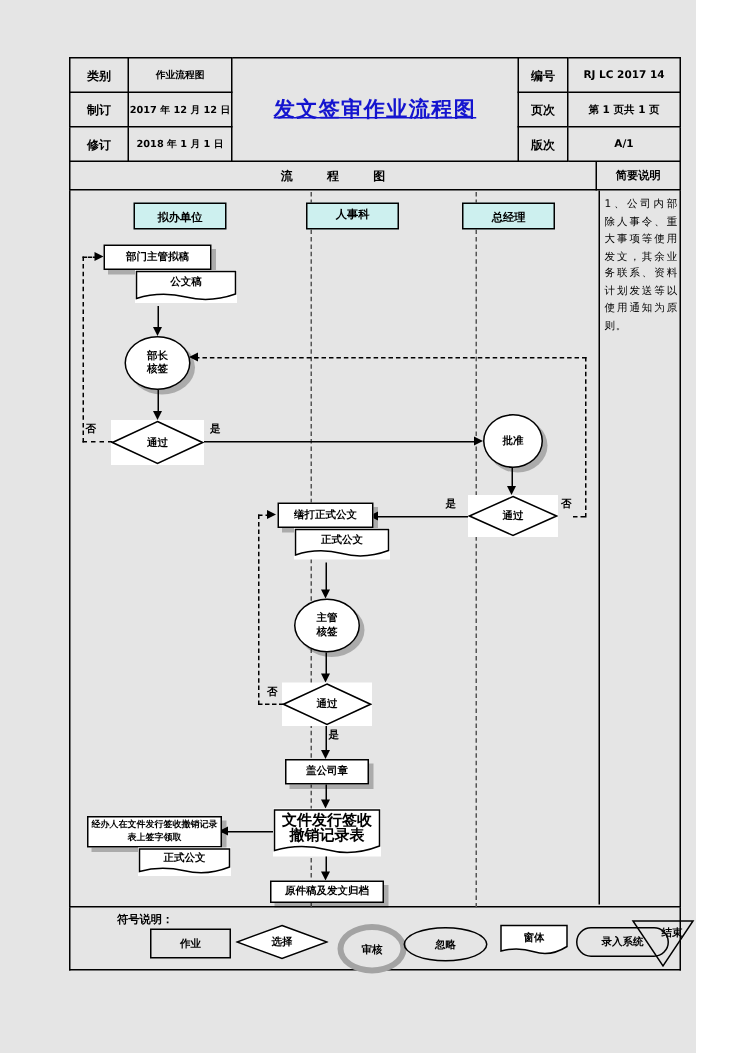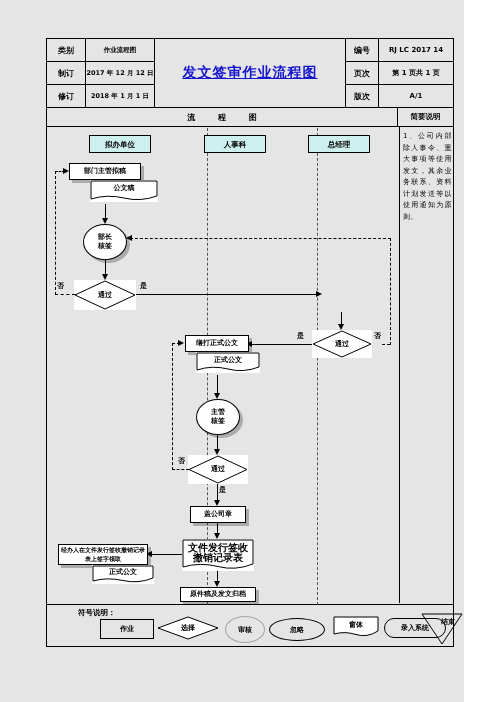--- a/index.html
+++ b/index.html
@@ -97,21 +97,21 @@
   <div class="body-frame">
     <div class="note-col">
       <p>1、公司内部除人事令、重大事项等使用发文，其余业务联系、资料计划发送等以使用通知为原则。</p>
     </div>
   </div>
 
   <div class="lane a"></div>
   <div class="lane b"></div>
 
   <div class="n hdrbox" style="left:73px;top:135px;width:62px;height:18px;">拟办单位</div>
-  <div class="n hdrbox" style="left:188px;top:135px;width:62px;height:18px;">人事科</div>
+  <div class="n hdrbox" style="left:188px;top:135px;width:62px;height:18px;font-family:Liberation Mono, monospace;">人事科</div>
   <div class="n hdrbox" style="left:292px;top:135px;width:62px;height:18px;">总经理</div>
 
   <div class="n rect" style="left:69px;top:163px;width:72px;height:17px;">部门主管拟稿</div>
 
   <div class="doc" style="position:absolute;left:90px;top:180px;width:68px;height:22px;">
     <svg width="68" height="22" viewBox="0 0 68 22" style="position:absolute;left:0;top:0;">
       <path d="M1,1 L67,1 L67,16 Q50,22 34,18 Q17,14 1,19 Z" fill="#fff" stroke="#000" stroke-width="1"></path>
     </svg>
     <div style="position:absolute;left:0;top:3px;width:68px;text-align:center;font-size:7px;font-weight:bold;">公文稿</div>
   </div>
@@ -137,20 +137,21 @@
   <div class="dh" style="left:55px;top:294px;width:20px;"></div>
   <div class="dv" style="left:55px;top:171px;height:124px;"></div>
   <div class="dh" style="left:55px;top:171px;width:10px;"></div>
   <div class="arw rt" style="left:63px;top:167.5px;"></div>
   <div class="lbl-s" style="left:57px;top:281px;">否</div>
 
   <div class="ln lnh" style="left:136px;top:294px;width:182px;"></div>
   <div class="arw rt" style="left:316px;top:290.5px;"></div>
   <div class="lbl-s" style="left:140px;top:281px;">是</div>
 
+  <div class="n circ" style="left:322px;top:276px;width:40px;height:36px;">批准</div>
   <div class="ln lnv" style="left:341px;top:312px;height:14px;"></div>
   <div class="arw dn" style="left:337.5px;top:324px;"></div>
 
   <div class="n dia" style="left:312px;top:330px;width:60px;height:28px;">
     <svg class="dshape" viewBox="0 0 60 28" preserveAspectRatio="none">
         <polygon points="30,1 59,14 30,27 1,14" fill="#fff" stroke="#000" stroke-width="1"></polygon>
       </svg>
     <span class="dtxt">通过</span>
   </div>
   <div class="lbl-s" style="left:297px;top:331px;">是</div>
@@ -233,21 +234,21 @@
 
     <div class="lg" style="left:53px;top:14px;width:52px;height:18px;border:1px solid #000;">作业</div>
 
     <div class="lg" style="left:110px;top:11px;width:62px;height:24px;">
       <svg viewBox="0 0 62 24" preserveAspectRatio="none" style="position:absolute;left:0;top:0;width:62px;height:24px;">
         <polygon points="31,1 61,12 31,23 1,12" fill="#fff" stroke="#000" stroke-width="1"></polygon>
         </svg>
       <span style="position:relative;z-index:2;">选择</span>
     </div>
 
-    <div class="lg" style="left:178px;top:11px;width:38px;height:25px;border:1px solid #a3a3a3;border-radius:50%;">审核</div>
+    <div class="lg" style="left:178px;top:11px;width:38px;height:25px;border:4px solid #a3a3a3;border-radius:50%;">审核</div>
 
     <div class="lg" style="left:222px;top:13px;width:54px;height:21px;border:1px solid #000;border-radius:50%;">忽略</div>
 
     <div class="lg" style="left:286px;top:11px;width:46px;height:22px;">
       <svg viewBox="0 0 46 22" style="position:absolute;left:0;top:0;width:46px;height:22px;">
         <path d="M1,1 L45,1 L45,15 Q34,22 23,18.5 Q12,15 1,18 Z" fill="#fff" stroke="#000" stroke-width="1"></path>
         </svg>
       <span style="position:relative;z-index:2;top:-2px;">窗体</span>
     </div>
 

